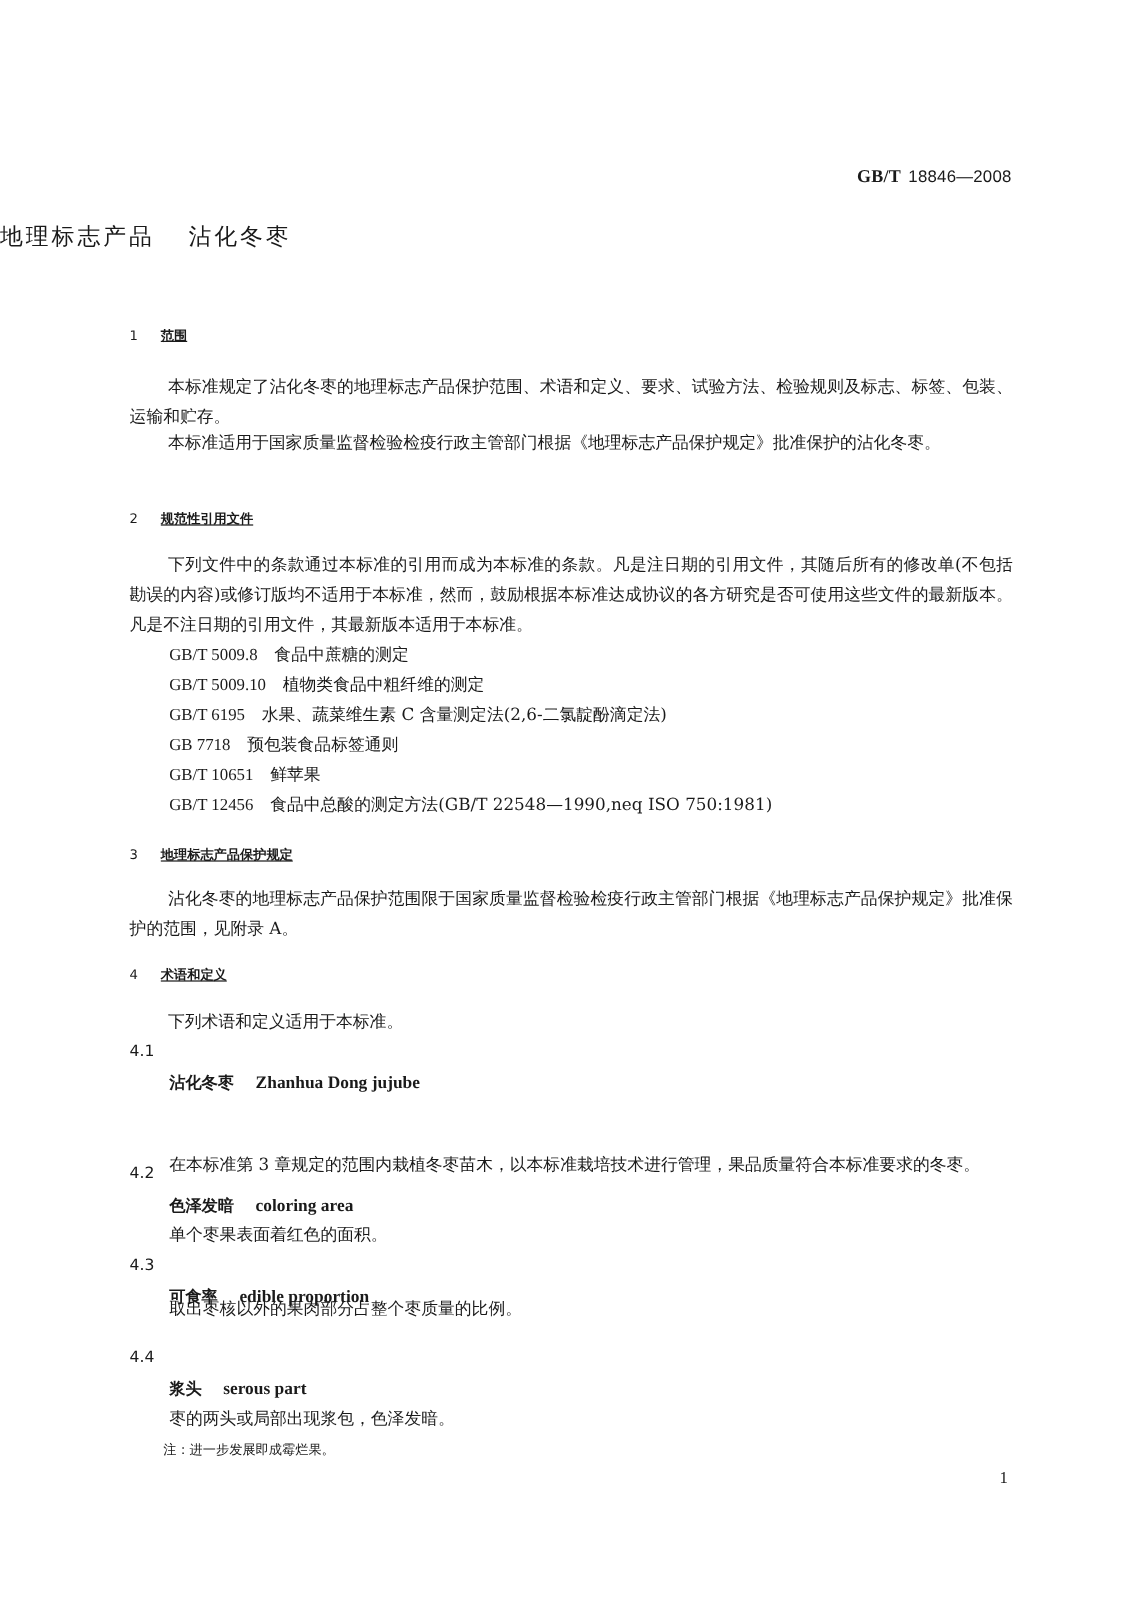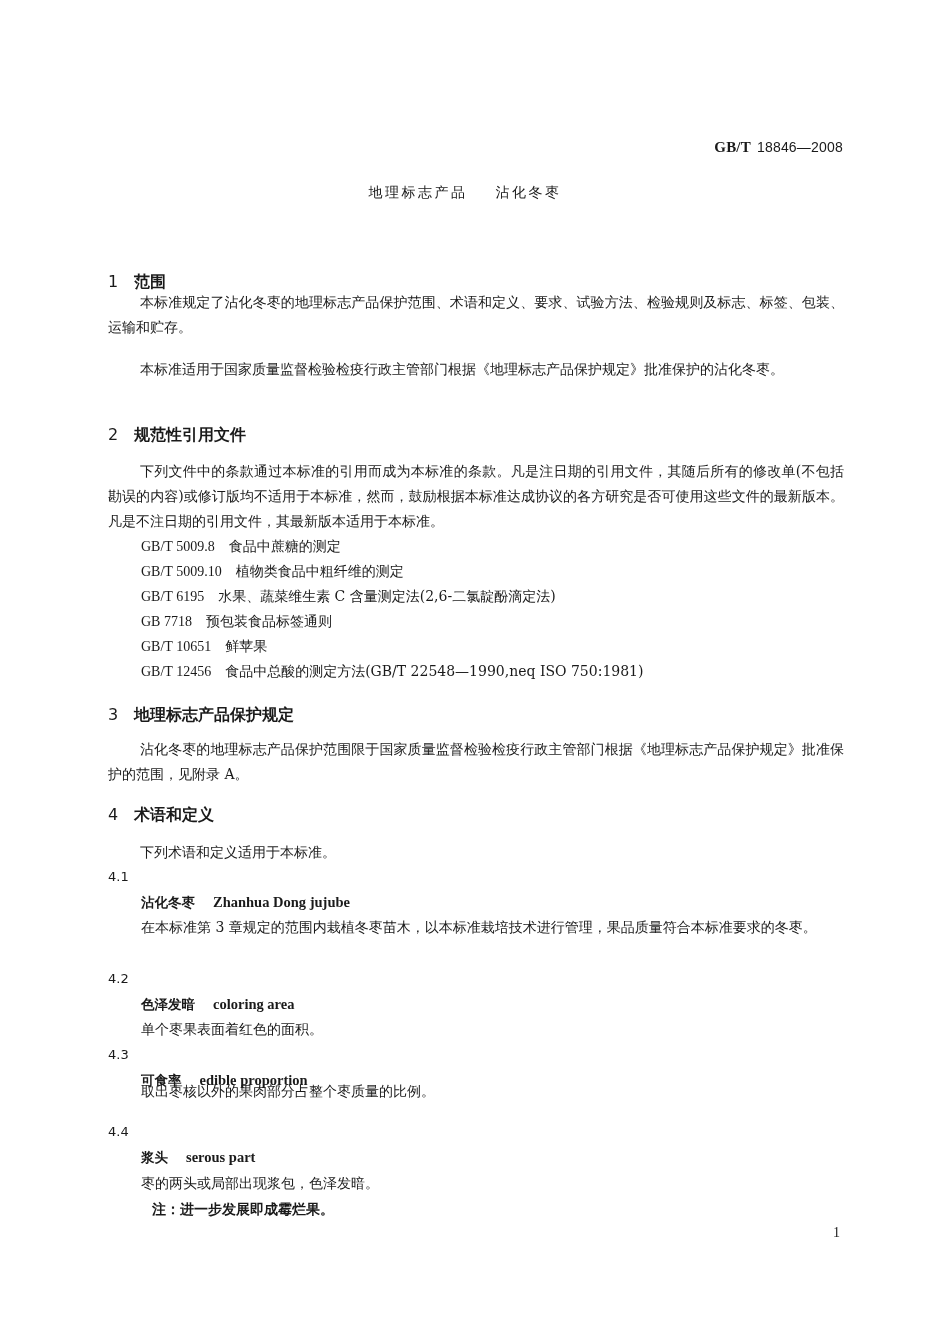--- a/index.html
+++ b/index.html
@@ -2,53 +2,53 @@
 <html><head>
 <meta charset="utf-8">
 <style>
   html, body { margin: 0; padding: 0; background: #ffffff; }
   body { width: 950px; height: 1344px; position: relative; overflow: hidden;
          font-family: "DejaVu Serif", "Liberation Serif", serif; color: #1a1a1a; }
   .abs { position: absolute; }
   .std-code { right: 107px; top: 116px; font-size: 14px; letter-spacing: 0.2px; margin-top: 23px; }
   .std-code .gb { font-family: "Liberation Serif", serif; font-weight: bold; font-size: 15px; }
   .std-code .num { font-family: "Liberation Sans", sans-serif; font-size: 14px; margin-left: 6px; }
-  .title { left: 0; width: 930px; top: 184px; text-align: center;
-           font-family: "DejaVu Sans", sans-serif; font-size: 14px; letter-spacing: 2.5px; }
+  .title { left: 0; width: 930px; top: 184px; text-align: left;
+           font-family: "DejaVu Sans", sans-serif; font-size: 19px; letter-spacing: 2.5px; }
   .title .gap { display: inline-block; width: 28px; }
-  .h { left: 108px; font-family: "DejaVu Sans", sans-serif; font-size: 16px; font-weight: bold; }
+  .h { left: 108px; font-family: "DejaVu Sans", sans-serif; font-size: 11px; font-weight: bold; text-decoration: underline; }
   .h .n { display: inline-block; width: 26px; font-weight: normal; }
   .p { left: 108px; width: 736px; font-size: 14px; line-height: 25px; text-align: justify;
        text-indent: 32px; }
   .ref { left: 141px; font-size: 14px; line-height: 25px; }
   .ref .code { font-family: "Liberation Serif", serif; margin-right: 14px; }
   .subnum { left: 108px; font-family: "DejaVu Sans", sans-serif; font-size: 13px; }
   .term { left: 141px; font-size: 14px; }
   .term .zh { font-family: "DejaVu Sans", sans-serif; font-weight: bold; font-size: 13.5px; margin-right: 18px; }
   .term .en { font-family: "Liberation Serif", serif; font-weight: bold; font-size: 14.5px; }
   .def { left: 141px; width: 703px; font-size: 14px; line-height: 25px; }
-  .def.wrap { left: 108px; width: 736px; text-indent: 33px; }
-  .note { left: 152px; font-size: 14px; font-weight: bold; }
+  .def.wrap { left: 108px; width: 736px; text-indent: 33px; margin-top: 44px; }
+  .note { left: 136px; font-size: 11px; }
   .pageno { right: 110px; top: 1225px; font-family: "Liberation Serif", serif; font-size: 14px; }
 </style>
 </head>
 <body>
 
 <div class="abs std-code">
   <span class="gb">GB/T</span><span class="num">18846—2008</span>
 </div>
 
 <div class="abs title">
   <span>地理标志产品</span><span class="gap"></span><span>沾化冬枣</span>
 </div>
 
 <div class="abs h" style="top:272px">
   <span class="n">1</span><span>范围</span>
 </div>
-<div class="abs p" style="top:290px">本标准规定了沾化冬枣的地理标志产品保护范围、术语和定义、要求、试验方法、检验规则及标志、标签、包装、运输和贮存。</div>
+<div class="abs p" style="top:311px">本标准规定了沾化冬枣的地理标志产品保护范围、术语和定义、要求、试验方法、检验规则及标志、标签、包装、运输和贮存。</div>
 <div class="abs p" style="top:357px">本标准适用于国家质量监督检验检疫行政主管部门根据《地理标志产品保护规定》批准保护的沾化冬枣。</div>
 
 <div class="abs h" style="top:425px">
   <span class="n">2</span><span>规范性引用文件</span>
 </div>
 <div class="abs p" style="top:459px">下列文件中的条款通过本标准的引用而成为本标准的条款。凡是注日期的引用文件，其随后所有的修改单(不包括勘误的内容)或修订版均不适用于本标准，然而，鼓励根据本标准达成协议的各方研究是否可使用这些文件的最新版本。凡是不注日期的引用文件，其最新版本适用于本标准。</div>
 
 <div class="abs ref" style="top:534px"><span class="code">GB/T 5009.8</span><span>食品中蔗糖的测定</span></div>
 <div class="abs ref" style="top:559px"><span class="code">GB/T 5009.10</span><span>植物类食品中粗纤维的测定</span></div>
 <div class="abs ref" style="top:584px"><span class="code">GB/T 6195</span><span>水果、蔬菜维生素 C 含量测定法(2,6-二氯靛酚滴定法)</span></div>

